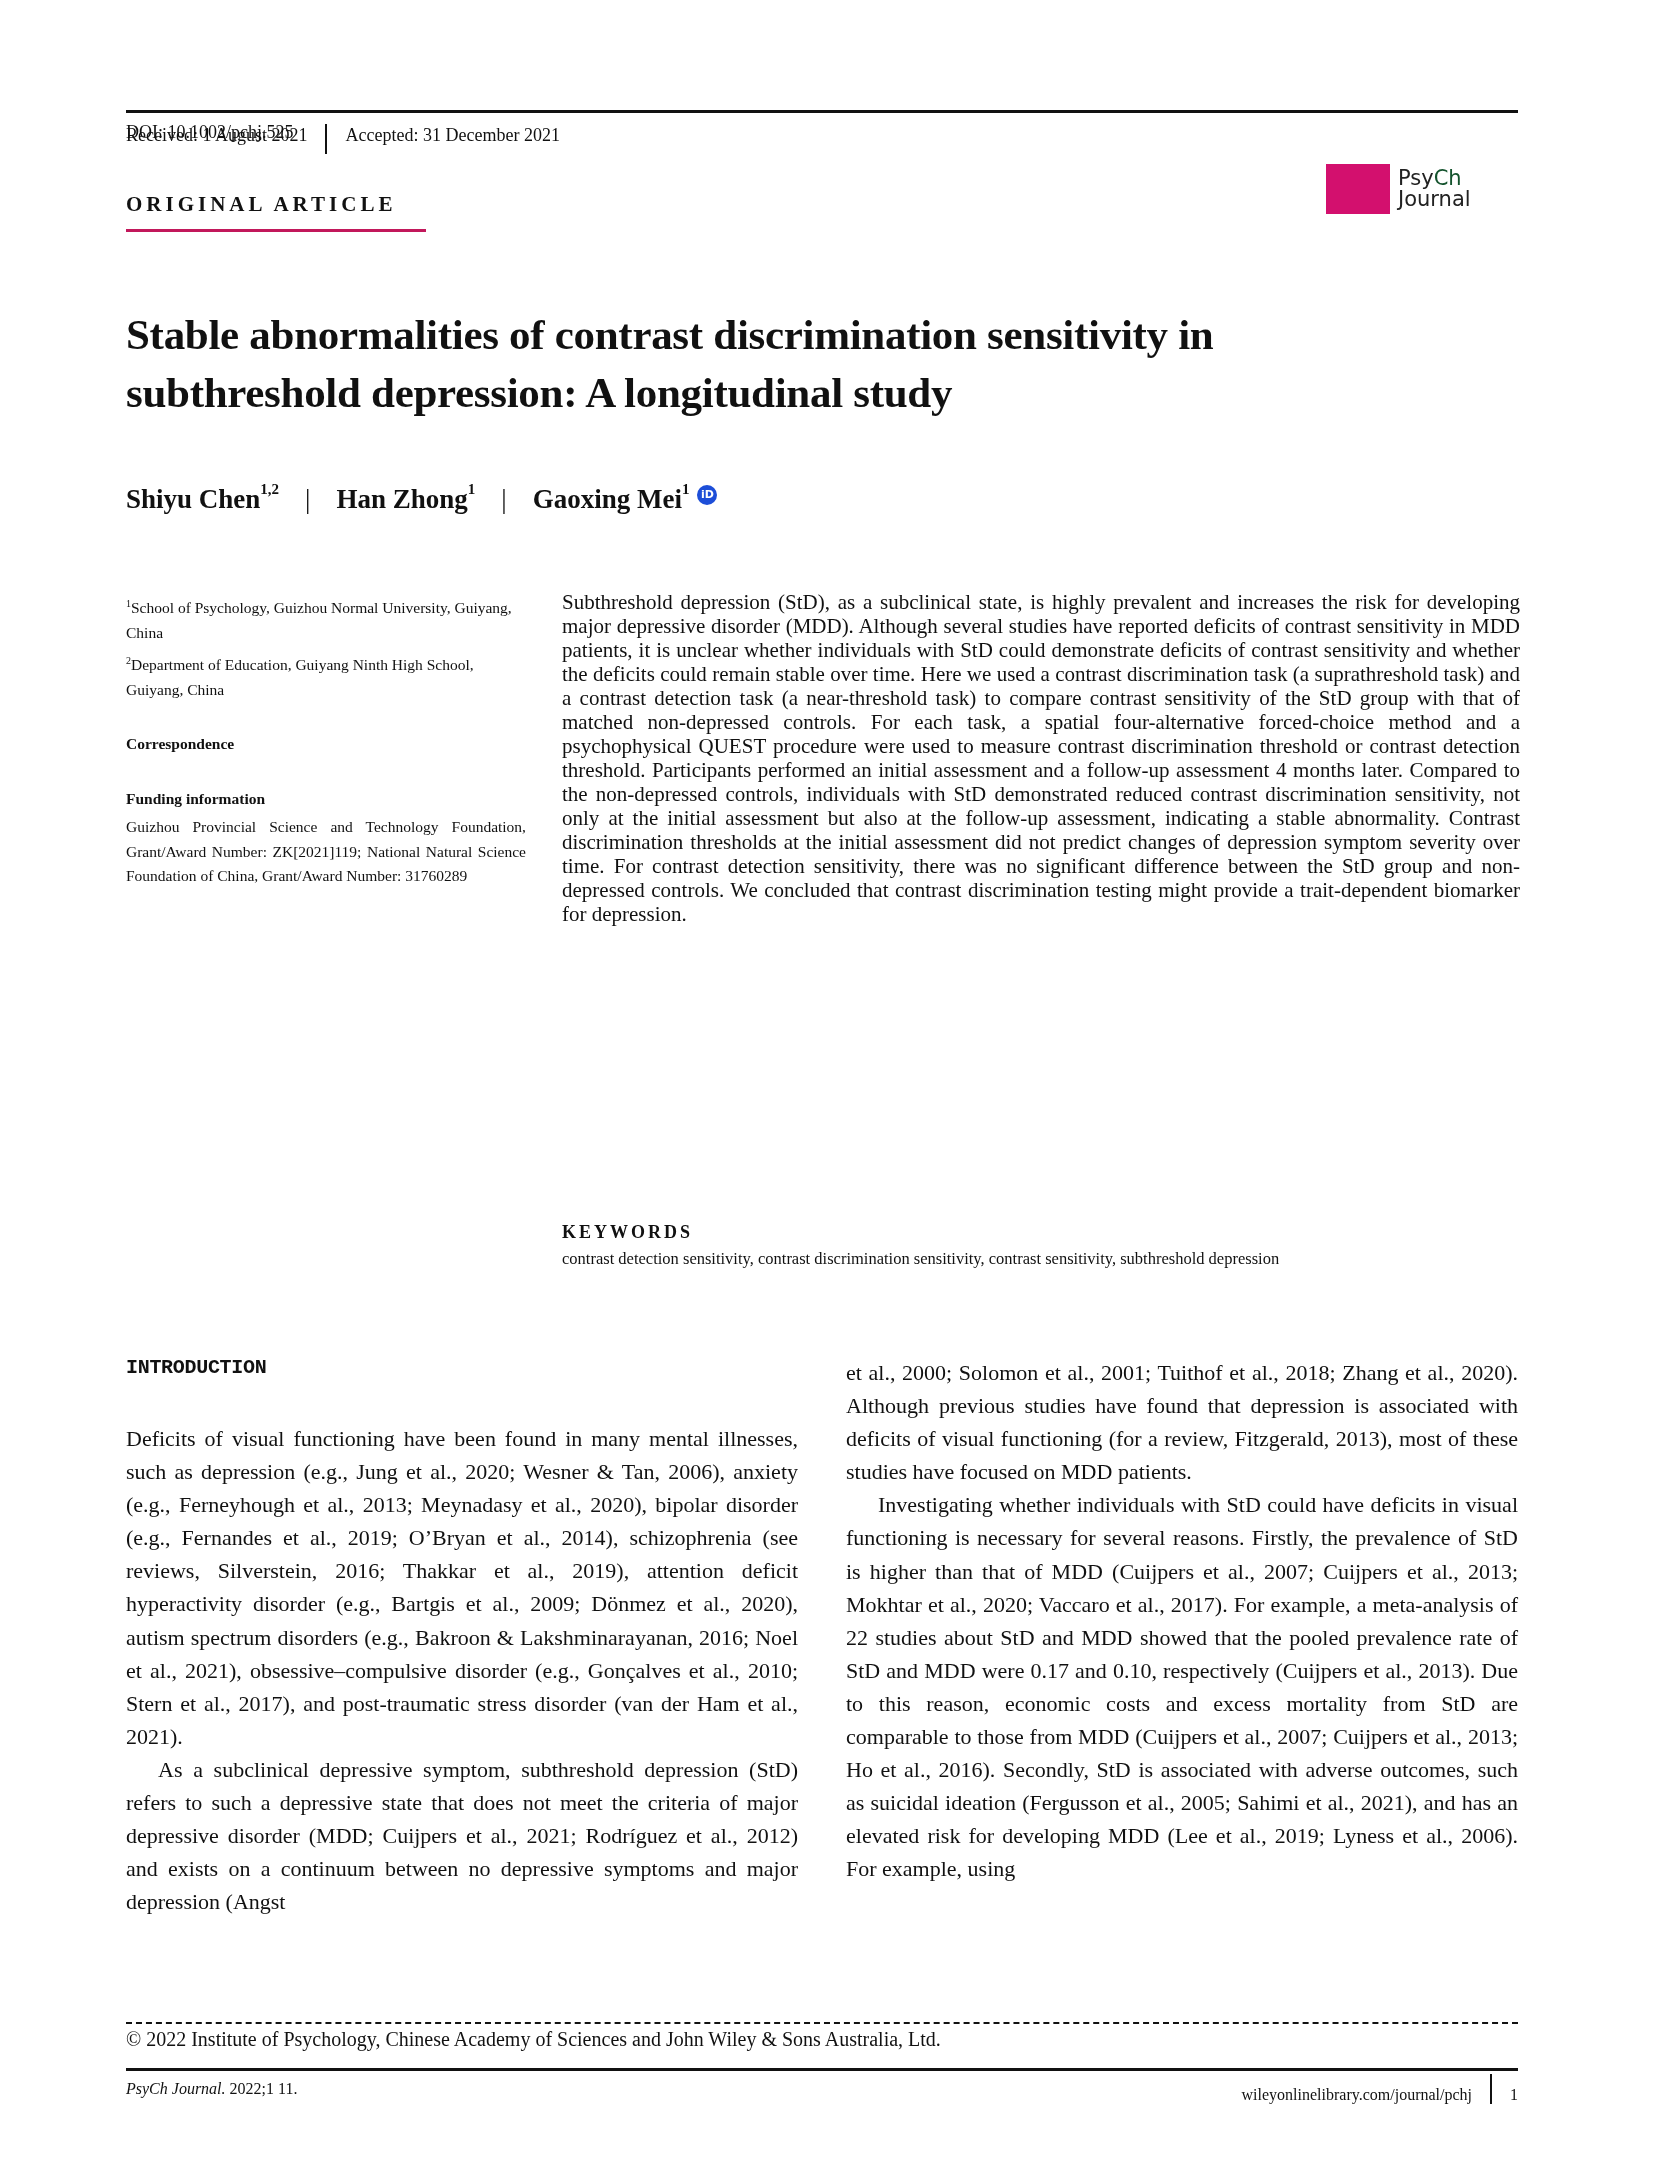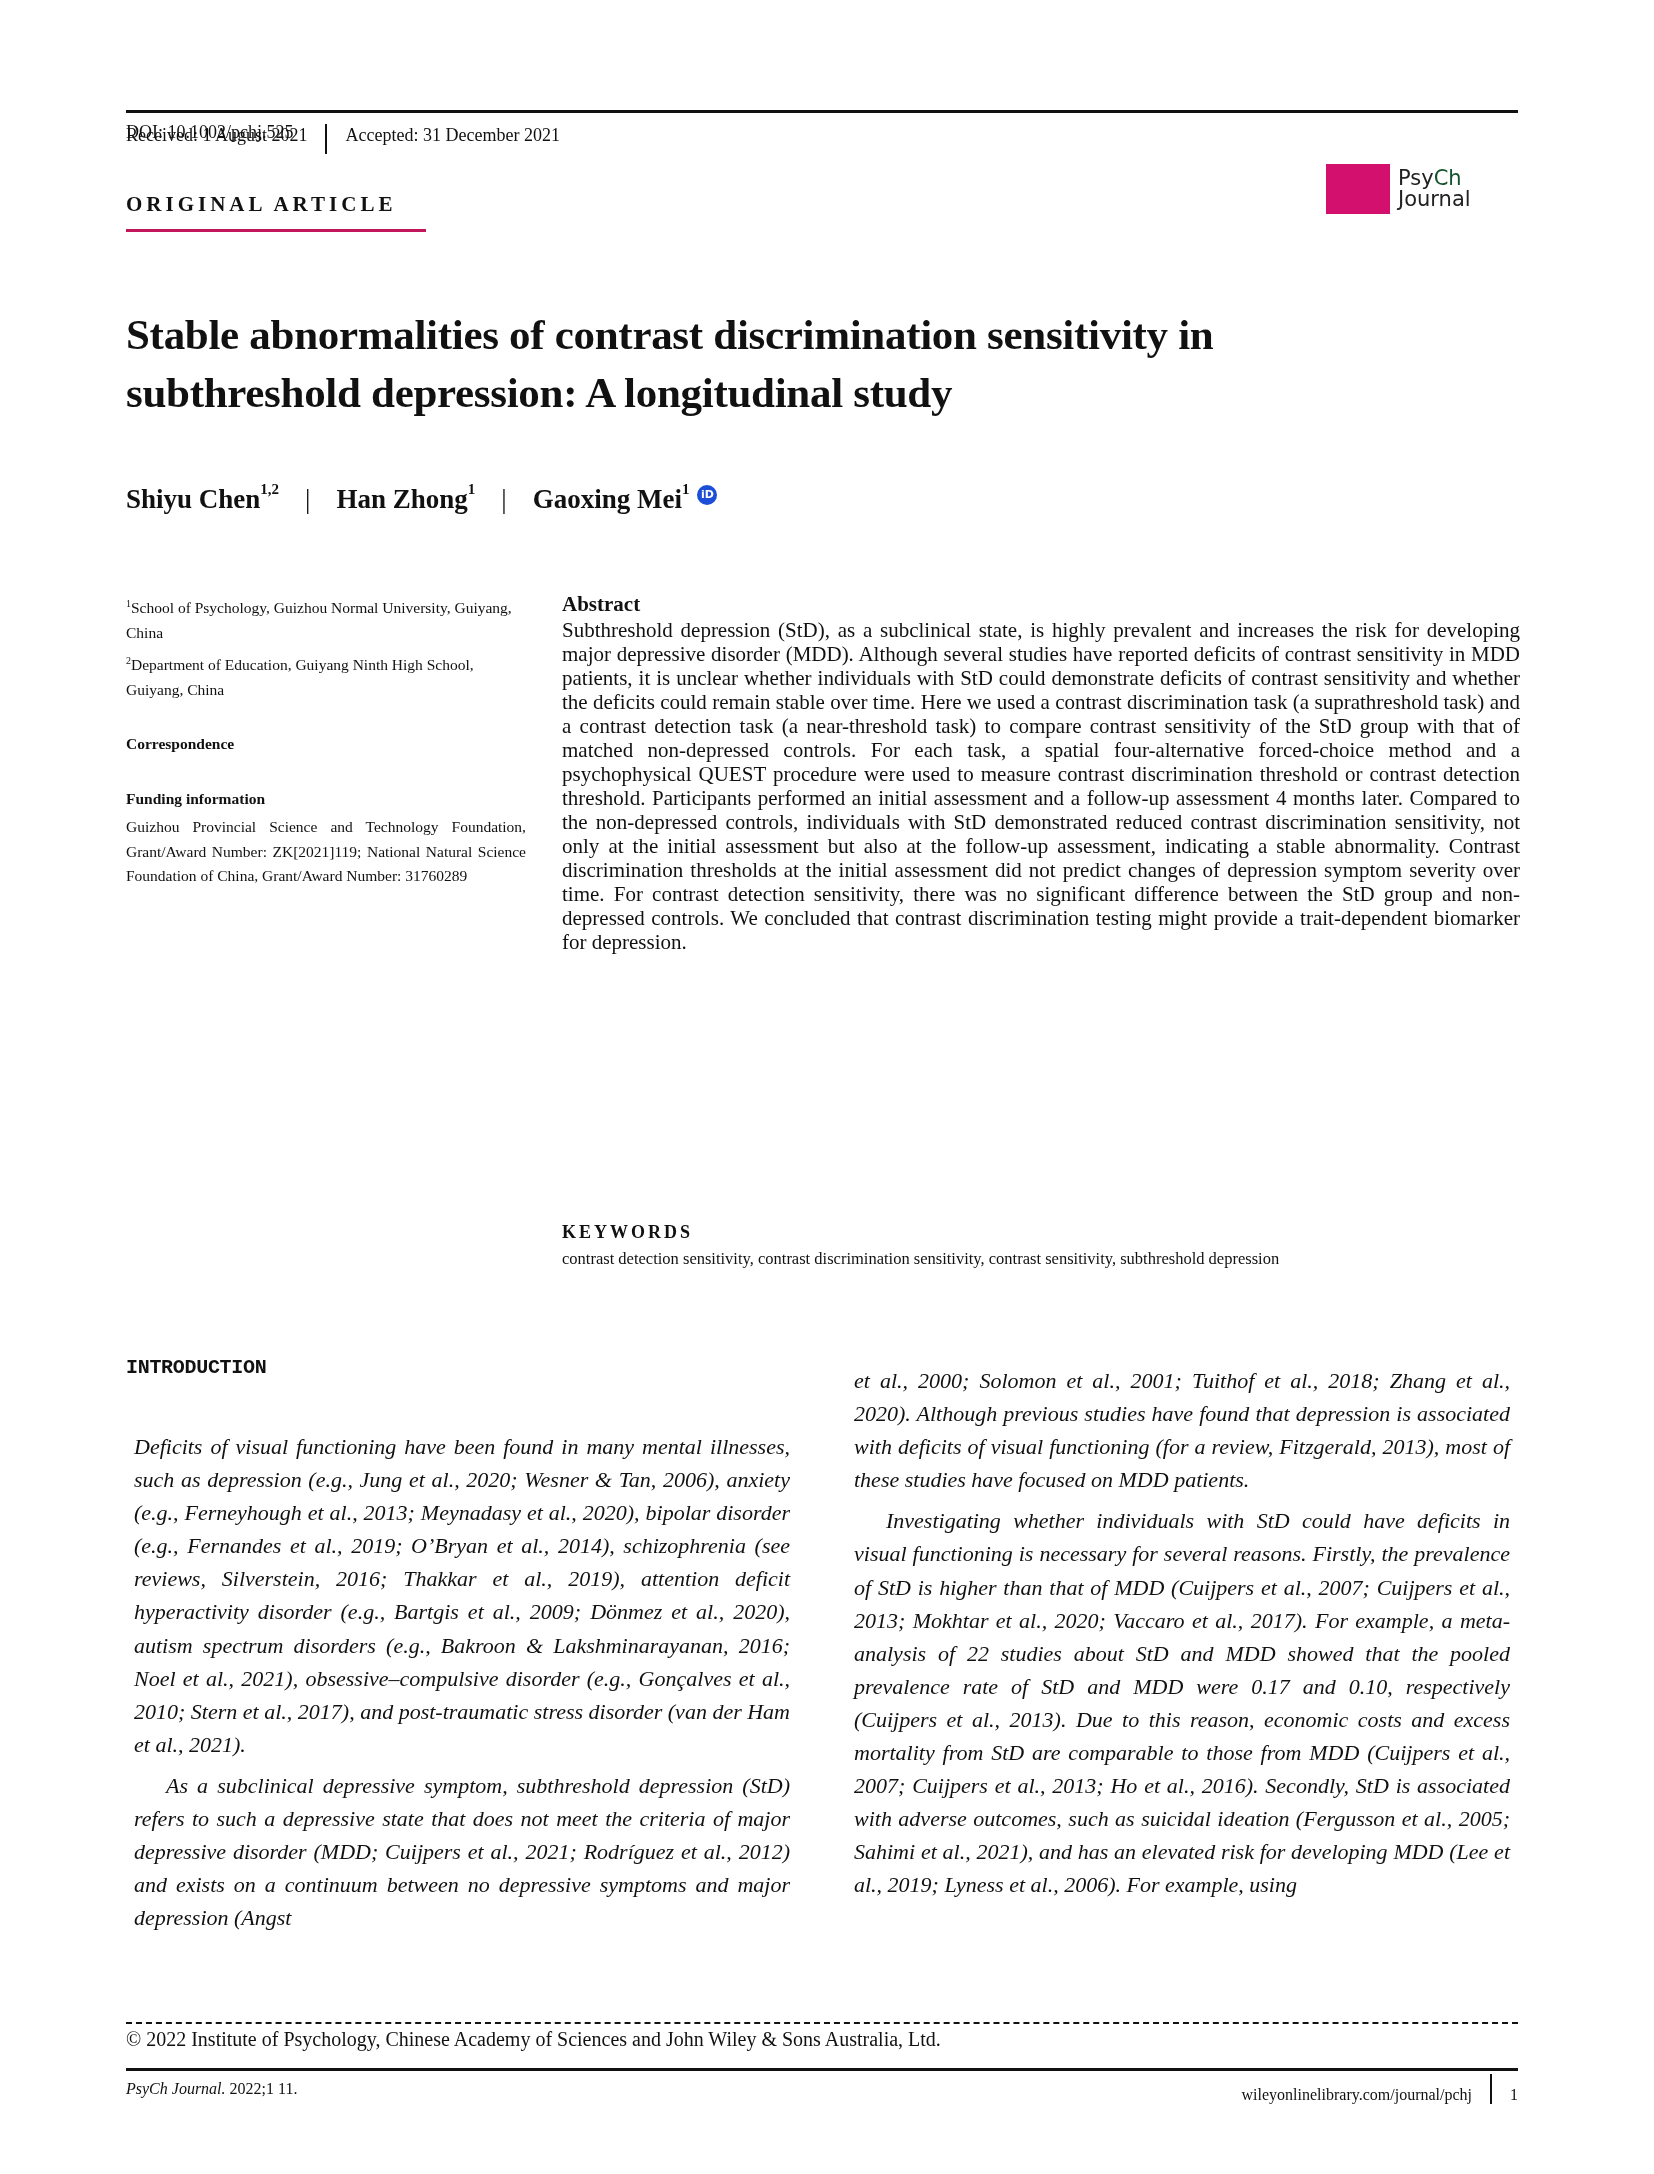--- a/index.html
+++ b/index.html
@@ -40,21 +40,21 @@
   .abstract { left: 562px; top: 590px; width: 958px; }
   .abstract h3 { margin: 0; font-size: 21px; font-weight: bold; line-height: 28px; }
   .abstract .text { font-size: 21px; line-height: 24px; text-align: justify; hyphens: auto; }
 
   .keywords { left: 562px; top: 1222px; width: 958px; }
   .keywords h4 { margin: 0; font-size: 18px; letter-spacing: 3px; font-weight: bold; }
   .keywords .kw { font-size: 16.5px; margin-top: 6px; }
 
   
   .col { width: 672px; font-size: 22px; line-height: 33.1px; text-align: justify; }
-  .col p { margin: 8px; font-style: italic; }
+  .col p { margin: 0; }
   .col .indent { text-indent: 32px; }
   .intro-head { left: 126px; top: 1356px; font-size: 20px; font-weight: bold; letter-spacing: -0.3px; font-family: Liberation Mono, monospace; }
   .col-left { left: 126px; top: 1422px; }
   .col-right { left: 846px; top: 1356px; }
 
   
   .dash-rule { left: 126px; top: 2022px; width: 1392px; border-top: 2px dashed #111; }
   .copyright { left: 126px; top: 2028px; font-size: 20px; }
   .foot-rule { left: 126px; top: 2068px; width: 1392px; height: 3px; background: #111; }
   .foot-left { left: 126px; top: 2080px; font-size: 16px; }
@@ -95,21 +95,20 @@
 
 <div class="abs sidebar">
   <p><sup>1</sup><span>School of Psychology, Guizhou Normal University, Guiyang, China</span></p>
   <p><sup>2</sup><span>Department of Education, Guiyang Ninth High School, Guiyang, China</span></p>
   <p class="sect-head">Correspondence</p>
   <p class="sect-head">Funding information</p>
   <p class="just">Guizhou Provincial Science and Technology Foundation, Grant/Award Number: ZK[2021]119; National Natural Science Foundation of China, Grant/Award Number: 31760289</p>
 </div>
 
 <div class="abs abstract">
-  <h3>Abstract</h3>
   <div class="text">Subthreshold depression (StD), as a subclinical state, is highly prevalent and increases the risk for developing major depressive disorder (MDD). Although several studies have reported deficits of contrast sensitivity in MDD patients, it is unclear whether individuals with StD could demonstrate deficits of contrast sensitivity and whether the deficits could remain stable over time. Here we used a contrast discrimination task (a suprathreshold task) and a contrast detection task (a near-threshold task) to compare contrast sensitivity of the StD group with that of matched non-depressed controls. For each task, a spatial four-alternative forced-choice method and a psychophysical QUEST procedure were used to measure contrast discrimination threshold or contrast detection threshold. Participants performed an initial assessment and a follow-up assessment 4 months later. Compared to the non-depressed controls, individuals with StD demonstrated reduced contrast discrimination sensitivity, not only at the initial assessment but also at the follow-up assessment, indicating a stable abnormality. Contrast discrimination thresholds at the initial assessment did not predict changes of depression symptom severity over time. For contrast detection sensitivity, there was no significant difference between the StD group and non-depressed controls. We concluded that contrast discrimination testing might provide a trait-dependent biomarker for depression.</div>
 </div>
 
 <div class="abs keywords">
   <h4>KEYWORDS</h4>
   <div class="kw">contrast detection sensitivity, contrast discrimination sensitivity, contrast sensitivity, subthreshold depression</div>
 </div>
 
 <div class="abs intro-head">INTRODUCTION</div>
 <div class="abs col col-left">

